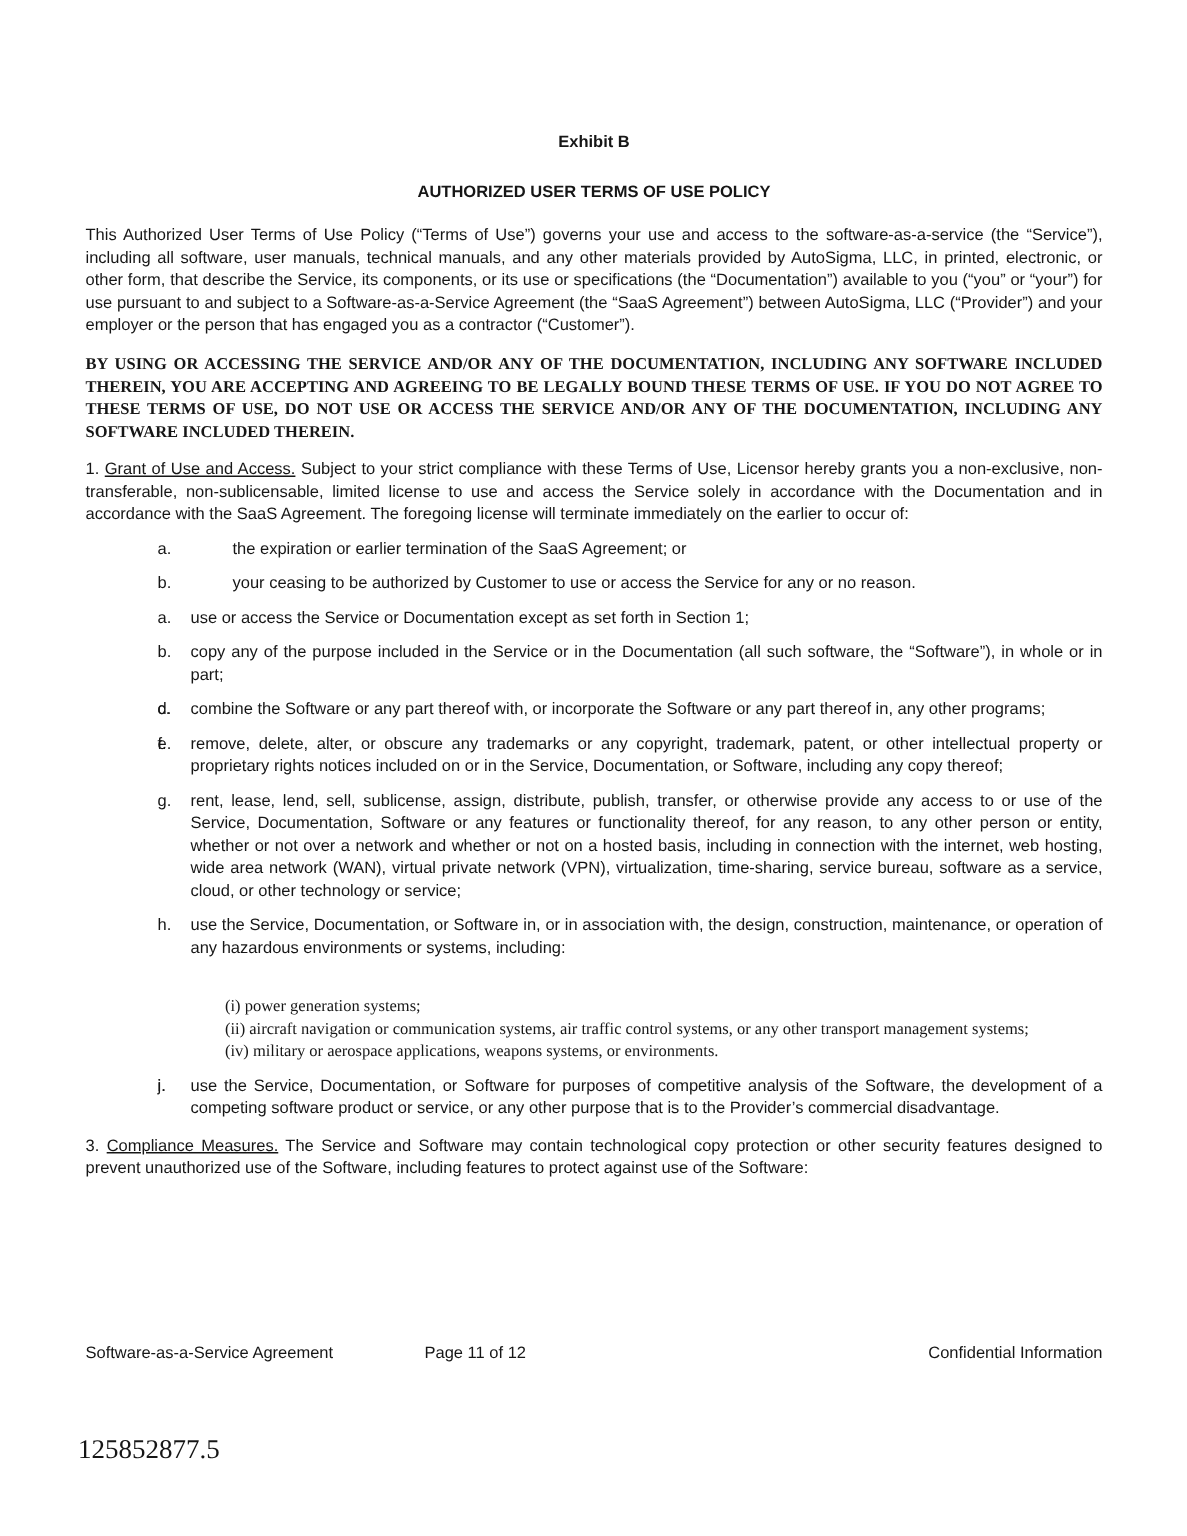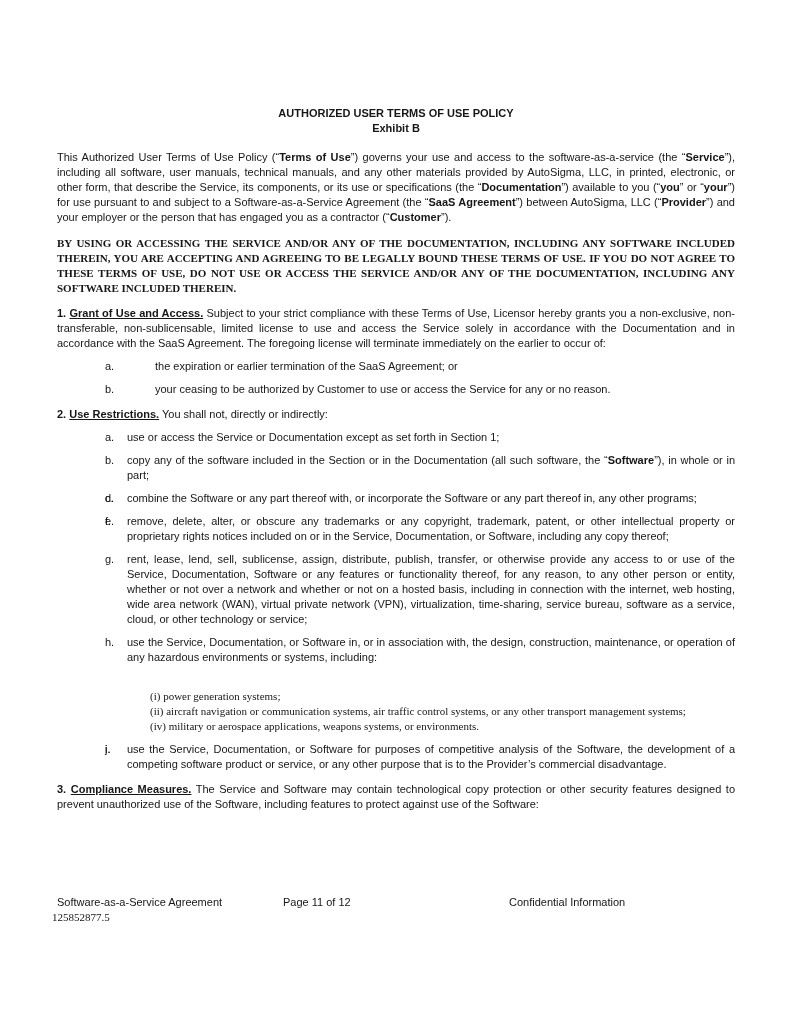--- a/index.html
+++ b/index.html
@@ -16,68 +16,67 @@
   .h{font-weight:bold;text-align:center;margin:0;}
   .t2{margin-top:18px;}
   .para{margin:10px 0 0;text-align:justify;}
   .intro{margin-top:14px;}
   .notice{font-weight:bold;margin-top:11px;font-family:Liberation Serif, serif;}
   .item{position:relative;padding-left:70px;margin-top:8px;text-align:justify;}
   .item>.letter{position:absolute;left:48px;top:0;}
   .item.wide{padding-left:98px;}
   .sub{margin:24px 0 0 93px;text-align:justify;font-family:Liberation Serif, serif;}
   .u{text-decoration:underline;}
-  b{font-weight:bold;}
+  b{font-weight:normal;}
   .footer{
     position:absolute;left:57px;right:56px;top:895px;
     display:flex;align-items:baseline;
     font-size:11px;
   }
   .footer .fl{flex:1;text-align:left;}
   .footer .fc{flex:1;text-align:left;}
-  .footer .fr{flex:1;}
+  .footer .fr{flex:1;text-align:right;}
   .docnum{
-    position:absolute;left:52px;top:910px;
+    position:absolute;left:52px;top:959px;
     font-family:"Liberation Serif",serif;
-    font-size:11px;font-style:normal;
+    font-size:18px;font-style:normal;
   }
 </style>
 </head>
 <body>
 
 <div class="page">
   <div class="content">
 
+    <p class="h">Exhibit B</p>
     <p class="h t2">AUTHORIZED USER TERMS OF USE POLICY</p>
-    <p class="h">Exhibit B</p>
 
     <p class="para intro"><span>This Authorized User Terms of Use Policy (“</span><b>Terms of Use</b><span>”) governs your use and access to the software-as-a-service (the “</span><b>Service</b><span>”), including all software, user manuals, technical manuals, and any other materials provided by AutoSigma, LLC, in printed, electronic, or other form, that describe the Service, its components, or its use or specifications (the “</span><b>Documentation</b><span>”) available to you (“</span><b>you</b><span>” or “</span><b>your</b><span>”) for use pursuant to and subject to a Software-as-a-Service Agreement (the “</span><b>SaaS Agreement</b><span>”) between AutoSigma, LLC (“</span><b>Provider</b><span>”) and your employer or the person that has engaged you as a contractor (“</span><b>Customer</b><span>”).</span></p>
 
     <p class="para notice">BY USING OR ACCESSING THE SERVICE AND/OR ANY OF THE DOCUMENTATION, INCLUDING ANY SOFTWARE INCLUDED THEREIN, YOU ARE ACCEPTING AND AGREEING TO BE LEGALLY BOUND THESE TERMS OF USE. IF YOU DO NOT AGREE TO THESE TERMS OF USE, DO NOT USE OR ACCESS THE SERVICE AND/OR ANY OF THE DOCUMENTATION, INCLUDING ANY SOFTWARE INCLUDED THEREIN.</p>
 
     <p class="para"><b>1.</b> <b class="u">Grant of Use and Access.</b> <span>Subject to your strict compliance with these Terms of Use, Licensor hereby grants you a non-exclusive, non-transferable, non-sublicensable, limited license to use and access the Service solely in accordance with the Documentation and in accordance with the SaaS Agreement. The foregoing license will terminate immediately on the earlier to occur of:</span></p>
 
     <div class="item wide">
       <span class="letter">a.</span>
       <span>the expiration or earlier termination of the SaaS Agreement; or</span>
     </div>
     <div class="item wide">
       <span class="letter">b.</span>
       <span>your ceasing to be authorized by Customer to use or access the Service for any or no reason.</span>
     </div>
 
-    <p class="para"><b>2.</b> <b class="u">Use Restrictions.</b> <span>You shall not, directly or indirectly:</span></p>
 
     <div class="item">
       <span class="letter">a.</span>
       <span>use or access the Service or Documentation except as set forth in Section 1;</span>
     </div>
     <div class="item">
       <span class="letter">b.</span>
-      <span><span>copy any of the software included in the Section or in the Documentation (all such software, the “</span><b>Software</b><span>”), in whole or in part;</span></span>
+      <span><span>copy any of the purpose included in the Service or in the Documentation (all such software, the “</span><b>Software</b><span>”), in whole or in part;</span></span>
     </div>
     <div class="item">
       <span class="letter">c.</span>
     </div>
     <div class="item">
       <span class="letter">d.</span>
       <span>combine the Software or any part thereof with, or incorporate the Software or any part thereof in, any other programs;</span>
     </div>
     <div class="item">
       <span class="letter">e.</span>

